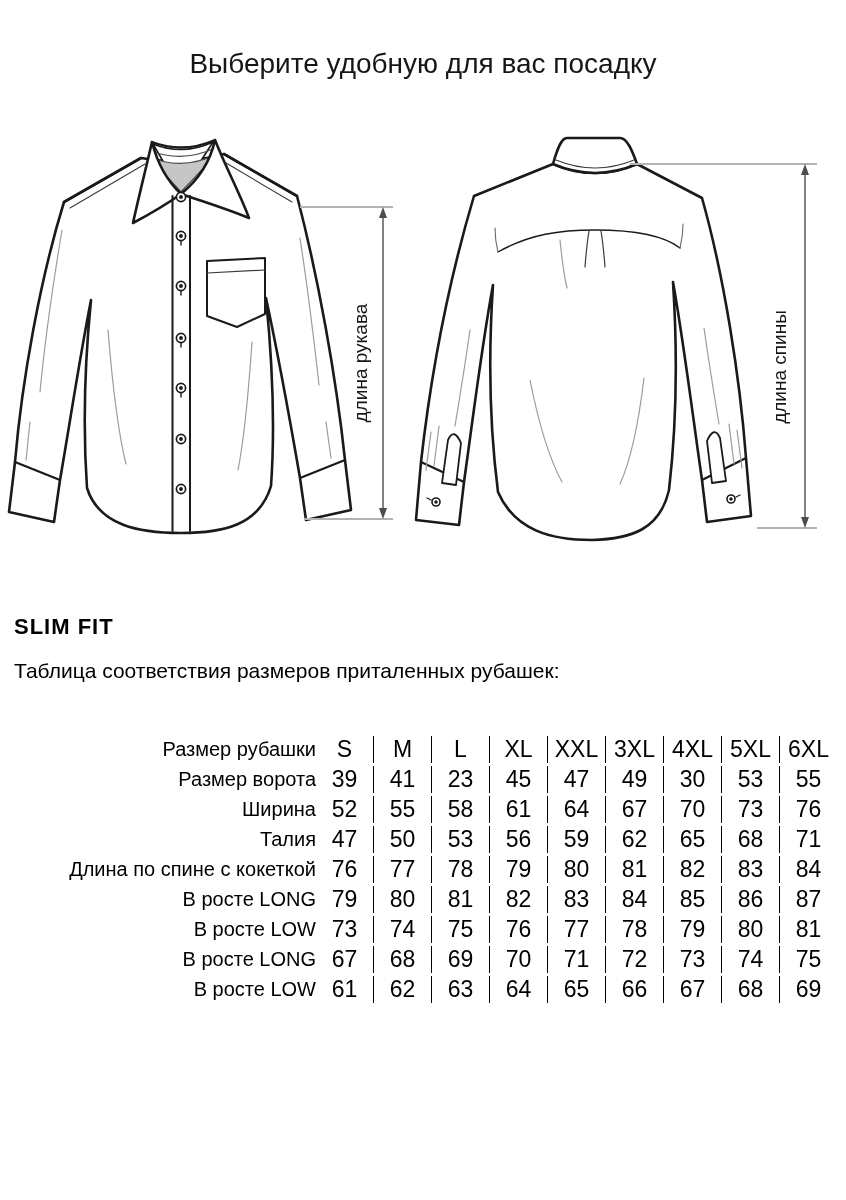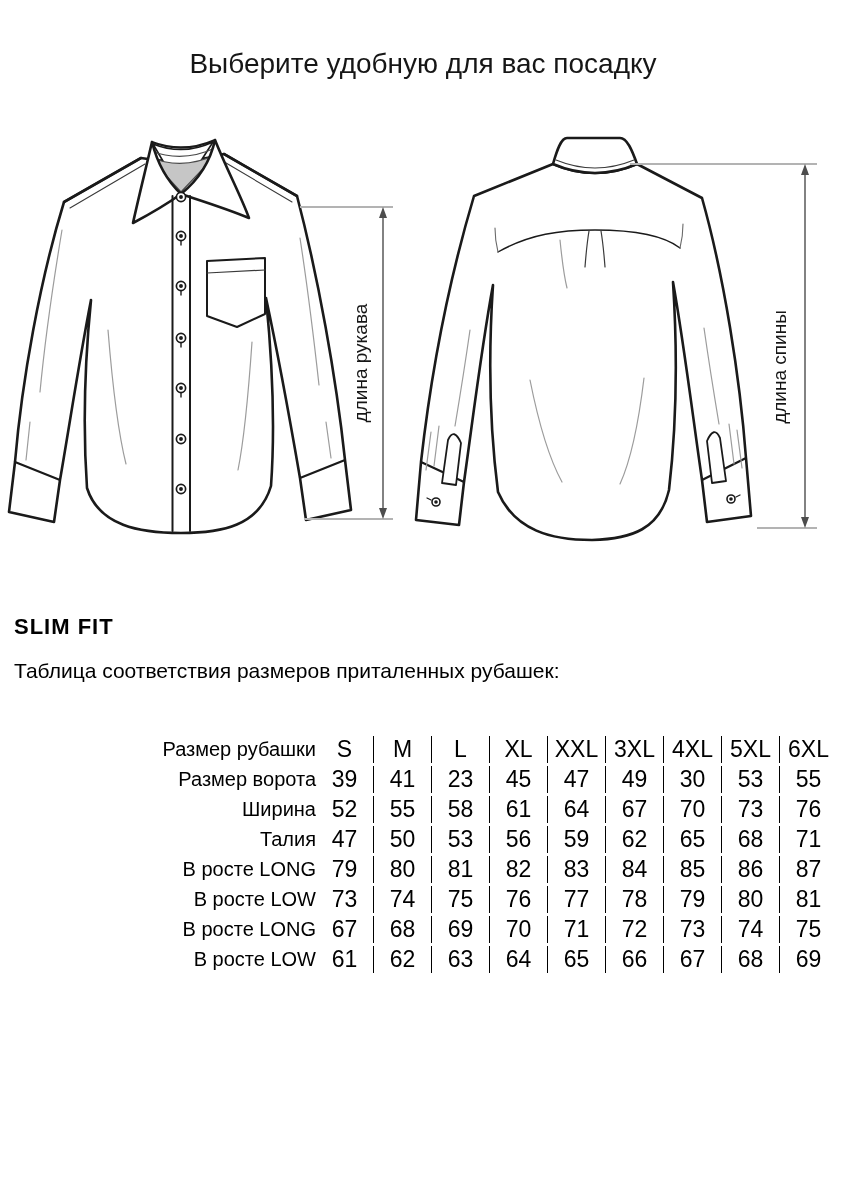--- a/index.html
+++ b/index.html
@@ -224,20 +224,32 @@
             <td class="num div">50</td>
             <td class="num div">53</td>
             <td class="num div">56</td>
             <td class="num div">59</td>
             <td class="num div">62</td>
             <td class="num div">65</td>
             <td class="num div">68</td>
             <td class="num div">71</td>
           </tr>
           <tr>
+            <td class="rowlabel">Длина по спине с кокеткой</td>
+            <td class="num">76</td>
+            <td class="num div">77</td>
+            <td class="num div">78</td>
+            <td class="num div">79</td>
+            <td class="num div">80</td>
+            <td class="num div">81</td>
+            <td class="num div">82</td>
+            <td class="num div">83</td>
+            <td class="num div">84</td>
+          </tr>
+          <tr>
             <td class="rowlabel">В росте LONG</td>
             <td class="num">79</td>
             <td class="num div">80</td>
             <td class="num div">81</td>
             <td class="num div">82</td>
             <td class="num div">83</td>
             <td class="num div">84</td>
             <td class="num div">85</td>
             <td class="num div">86</td>
             <td class="num div">87</td>

